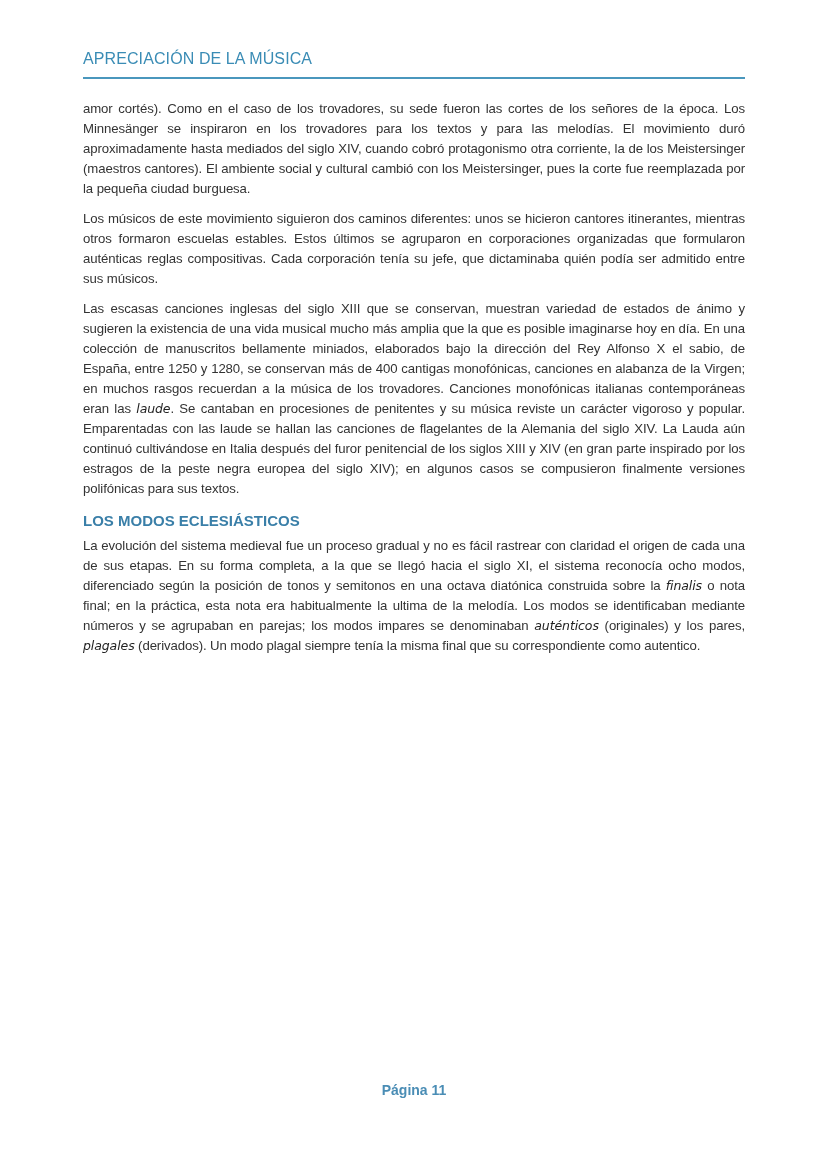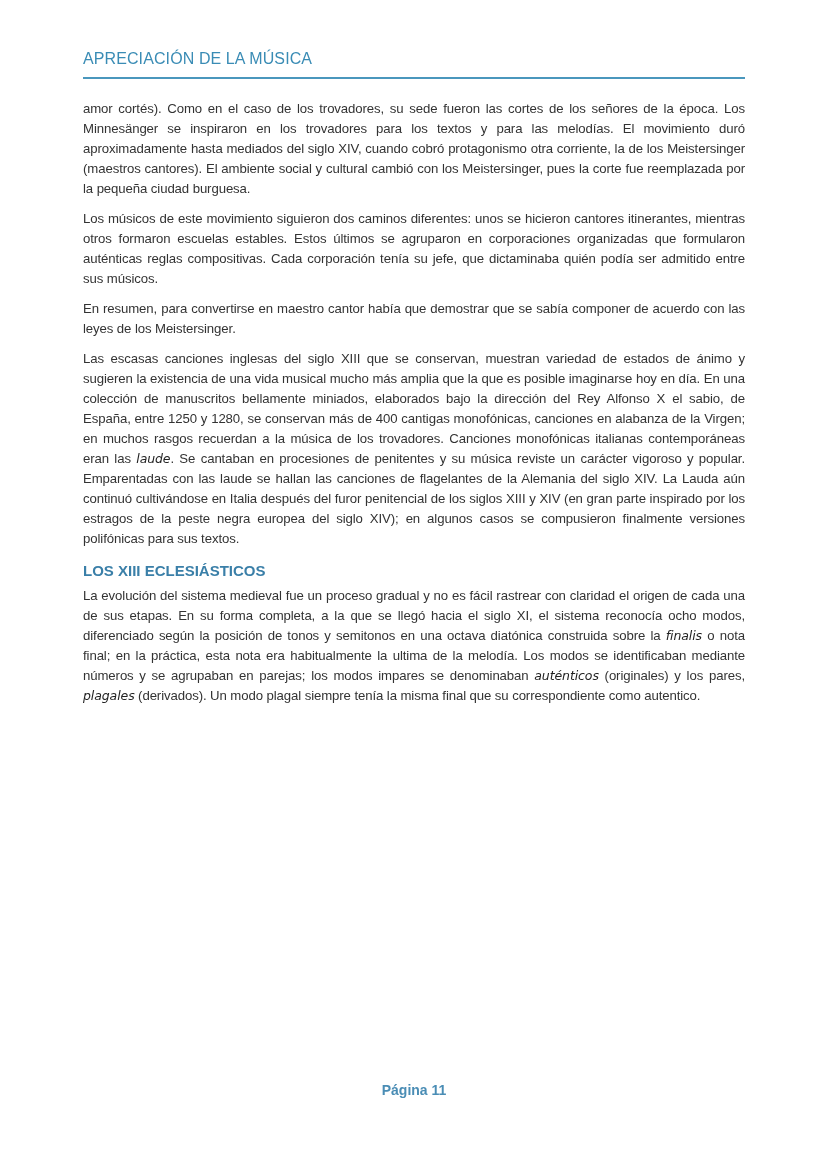--- a/index.html
+++ b/index.html
@@ -19,21 +19,20 @@
 <body>
 
 <div class="header">
   <div class="header-title">APRECIACIÓN DE LA MÚSICA</div>
 </div>
 <div class="header-rule"></div>
 
 <div class="content">
   <p>amor cortés). Como en el caso de los trovadores, su sede fueron las cortes de los señores de la época. Los Minnesänger se inspiraron en los trovadores para los textos y para las melodías. El movimiento duró aproximadamente hasta mediados del siglo XIV, cuando cobró protagonismo otra corriente, la de los Meistersinger (maestros cantores). El ambiente social y cultural cambió con los Meistersinger, pues la corte fue reemplazada por la pequeña ciudad burguesa.</p>
   <p>Los músicos de este movimiento siguieron dos caminos diferentes: unos se hicieron cantores itinerantes, mientras otros formaron escuelas estables. Estos últimos se agruparon en corporaciones organizadas que formularon auténticas reglas compositivas. Cada corporación tenía su jefe, que dictaminaba quién podía ser admitido entre sus músicos.</p>
-  <p>En resumen, para convertirse en maestro cantor había que demostrar que se sabía componer de acuerdo con las leyes de los Meistersinger.</p>
 
   <p><span>Las escasas canciones inglesas del siglo XIII que se conservan, muestran variedad de estados de ánimo y sugieren la existencia de una vida musical mucho más amplia que la que es posible imaginarse hoy en día. En una colección de manuscritos bellamente miniados, elaborados bajo la dirección del Rey Alfonso X el sabio, de España, entre 1250 y 1280, se conservan más de 400 cantigas monofónicas, canciones en alabanza de la Virgen; en muchos rasgos recuerdan a la música de los trovadores. Canciones monofónicas italianas contemporáneas eran las </span><em class="term">laude</em><span>. Se cantaban en procesiones de penitentes y su música reviste un carácter vigoroso y popular. Emparentadas con las laude se hallan las canciones de flagelantes de la Alemania del siglo XIV. La Lauda aún continuó cultivándose en Italia después del furor penitencial de los siglos XIII y XIV (en gran parte inspirado por los estragos de la peste negra europea del siglo XIV); en algunos casos se compusieron finalmente versiones polifónicas para sus textos.</span></p>
 
-  <h2 class="sec">LOS XIII ECLESIÁSTICOS</h2>
+  <h2 class="sec">LOS MODOS ECLESIÁSTICOS</h2>
   <p><span>La evolución del sistema medieval fue un proceso gradual y no es fácil rastrear con claridad el origen de cada una de sus etapas. En su forma completa, a la que se llegó hacia el siglo XI, el sistema reconocía ocho modos, diferenciado según la posición de tonos y semitonos en una octava diatónica construida sobre la </span><em class="term">finalis</em><span> o nota final; en la práctica, esta nota era habitualmente la ultima de la melodía. Los modos se identificaban mediante números y se agrupaban en parejas; los modos impares se denominaban </span><em class="term">auténticos</em><span> (originales) y los pares, </span><em class="term">plagales</em><span> (derivados). Un modo plagal siempre tenía la misma final que su correspondiente como autentico.</span></p>
 </div>
 
 <div class="footer">Página 11</div>
 
 </body></html>

